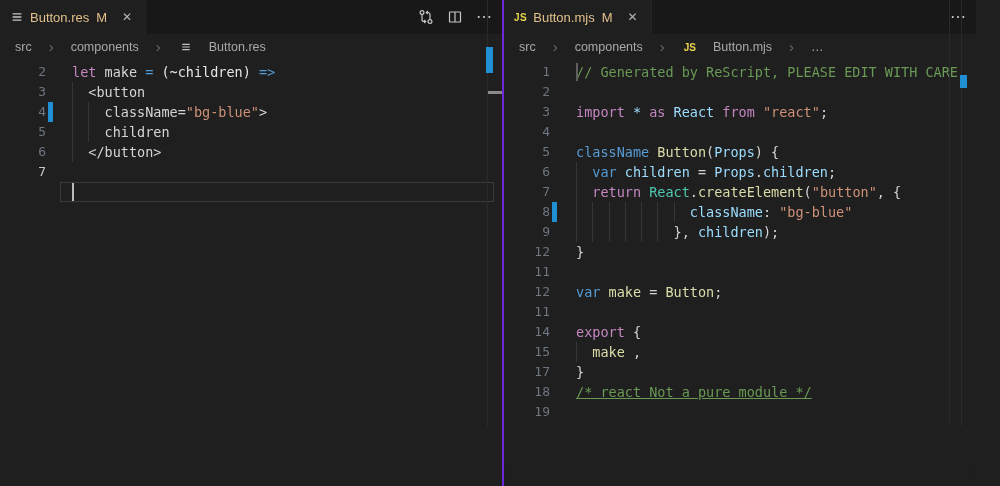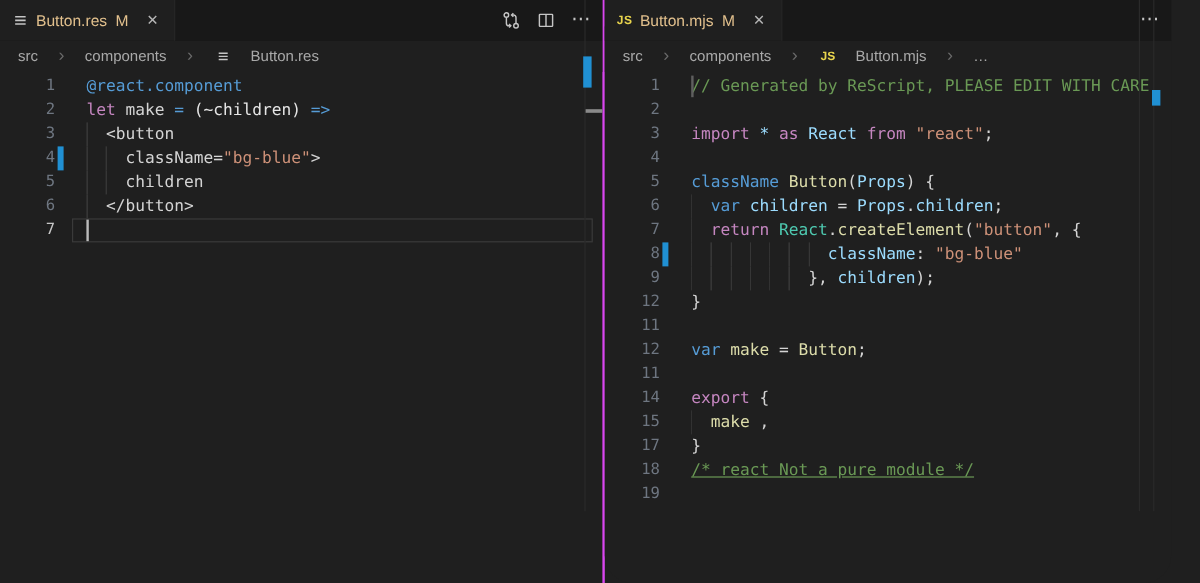--- a/index.html
+++ b/index.html
@@ -1,19 +1,19 @@
 <!DOCTYPE html>
 <html><head>
 <meta charset="utf-8">
 <style>
   html,body{margin:0;padding:0;background:#1f1f1f;}
   .window{position:relative;width:1000px;height:486px;background:#1f1f1f;overflow:hidden;
           font-family:"Liberation Sans",sans-serif;display:flex;}
   .pane{position:relative;height:486px;background:#1f1f1f;}
-  .pane-left{width:502px;border-right:2px solid #d946ef;box-sizing:content-box;}
+  .pane-left{width:502px;border-right:2px solid #6d28d9;box-sizing:content-box;}
   .pane-right{width:472px;border-radius:23px;}
   
   .tabbar{position:relative;height:34px;background:#181818;display:flex;align-items:stretch;}
   .tab{display:flex;align-items:center;gap:6px;padding:0 10px;background:#1f1f1f;
        border-right:1px solid #252525;cursor:pointer;}
   .ttitle,.tbadge{color:#e2c08d;font-size:13px;}
   .tbadge{margin-left:1px;}
   .tclose{color:#b6b6b6;font-size:12px;margin-left:6px;padding:1px 3px;border-radius:3px;}
   .ticon{display:flex;align-items:center;}
   .jsbadge{color:#e8d44d;font-weight:bold;font-size:10px;letter-spacing:.5px;}
@@ -90,21 +90,20 @@
       <span class="bc">components</span>
       <span class="sep">›</span>
       <span class="bcicon">
         <svg width="12" height="12" viewBox="0 0 16 16" fill="none" stroke="#c5c5c5" stroke-width="1.6">
           <path d="M3 4.5h10M3 8h10M3 11.5h10"></path>
         </svg>
       </span>
       <span class="bc">Button.res</span>
     </div>
     <div class="editor">
-        <div class="line"><span class="ln">1</span><span class="txt"><span style="color: rgb(86, 156, 214);">@react.component</span></span></div>
         <div class="line"><span class="ln">2</span><span class="txt"><span style="color: rgb(197, 134, 192);">let </span><span style="color: rgb(212, 212, 212);">make </span><span style="color: rgb(86, 156, 214);">=</span><span style="color: #e5e5e5;"> (~children) </span><span style="color: rgb(86, 156, 214);">=&gt;</span></span></div>
         <div class="line"><span class="ln">3</span><span class="txt"><span class="g"></span><span style="color: rgb(212, 212, 212);">&lt;button</span></span></div>
         <div class="line"><span class="ln">4</span><span class="gmod" style="background: rgb(32, 144, 211);"></span><span class="txt"><span class="g"></span><span class="g"></span><span style="color: rgb(212, 212, 212);">className=</span><span style="color: rgb(206, 145, 120);">"bg-blue"</span><span style="color: rgb(212, 212, 212);">&gt;</span></span></div>
         <div class="line"><span class="ln">5</span><span class="txt"><span class="g"></span><span class="g"></span><span style="color: rgb(212, 212, 212);">children</span></span></div>
         <div class="line"><span class="ln">6</span><span class="txt"><span class="g"></span><span style="color: rgb(212, 212, 212);">&lt;/button&gt;</span></span></div>
         <div class="line"><span class="ln cur">7</span><span class="txt"></span></div>
         <div class="curline" style="top: 122px;"></div>
         <div class="cursor" style="top: 123px; left: 72px;"></div>
       </div>
     <div class="ruler">

